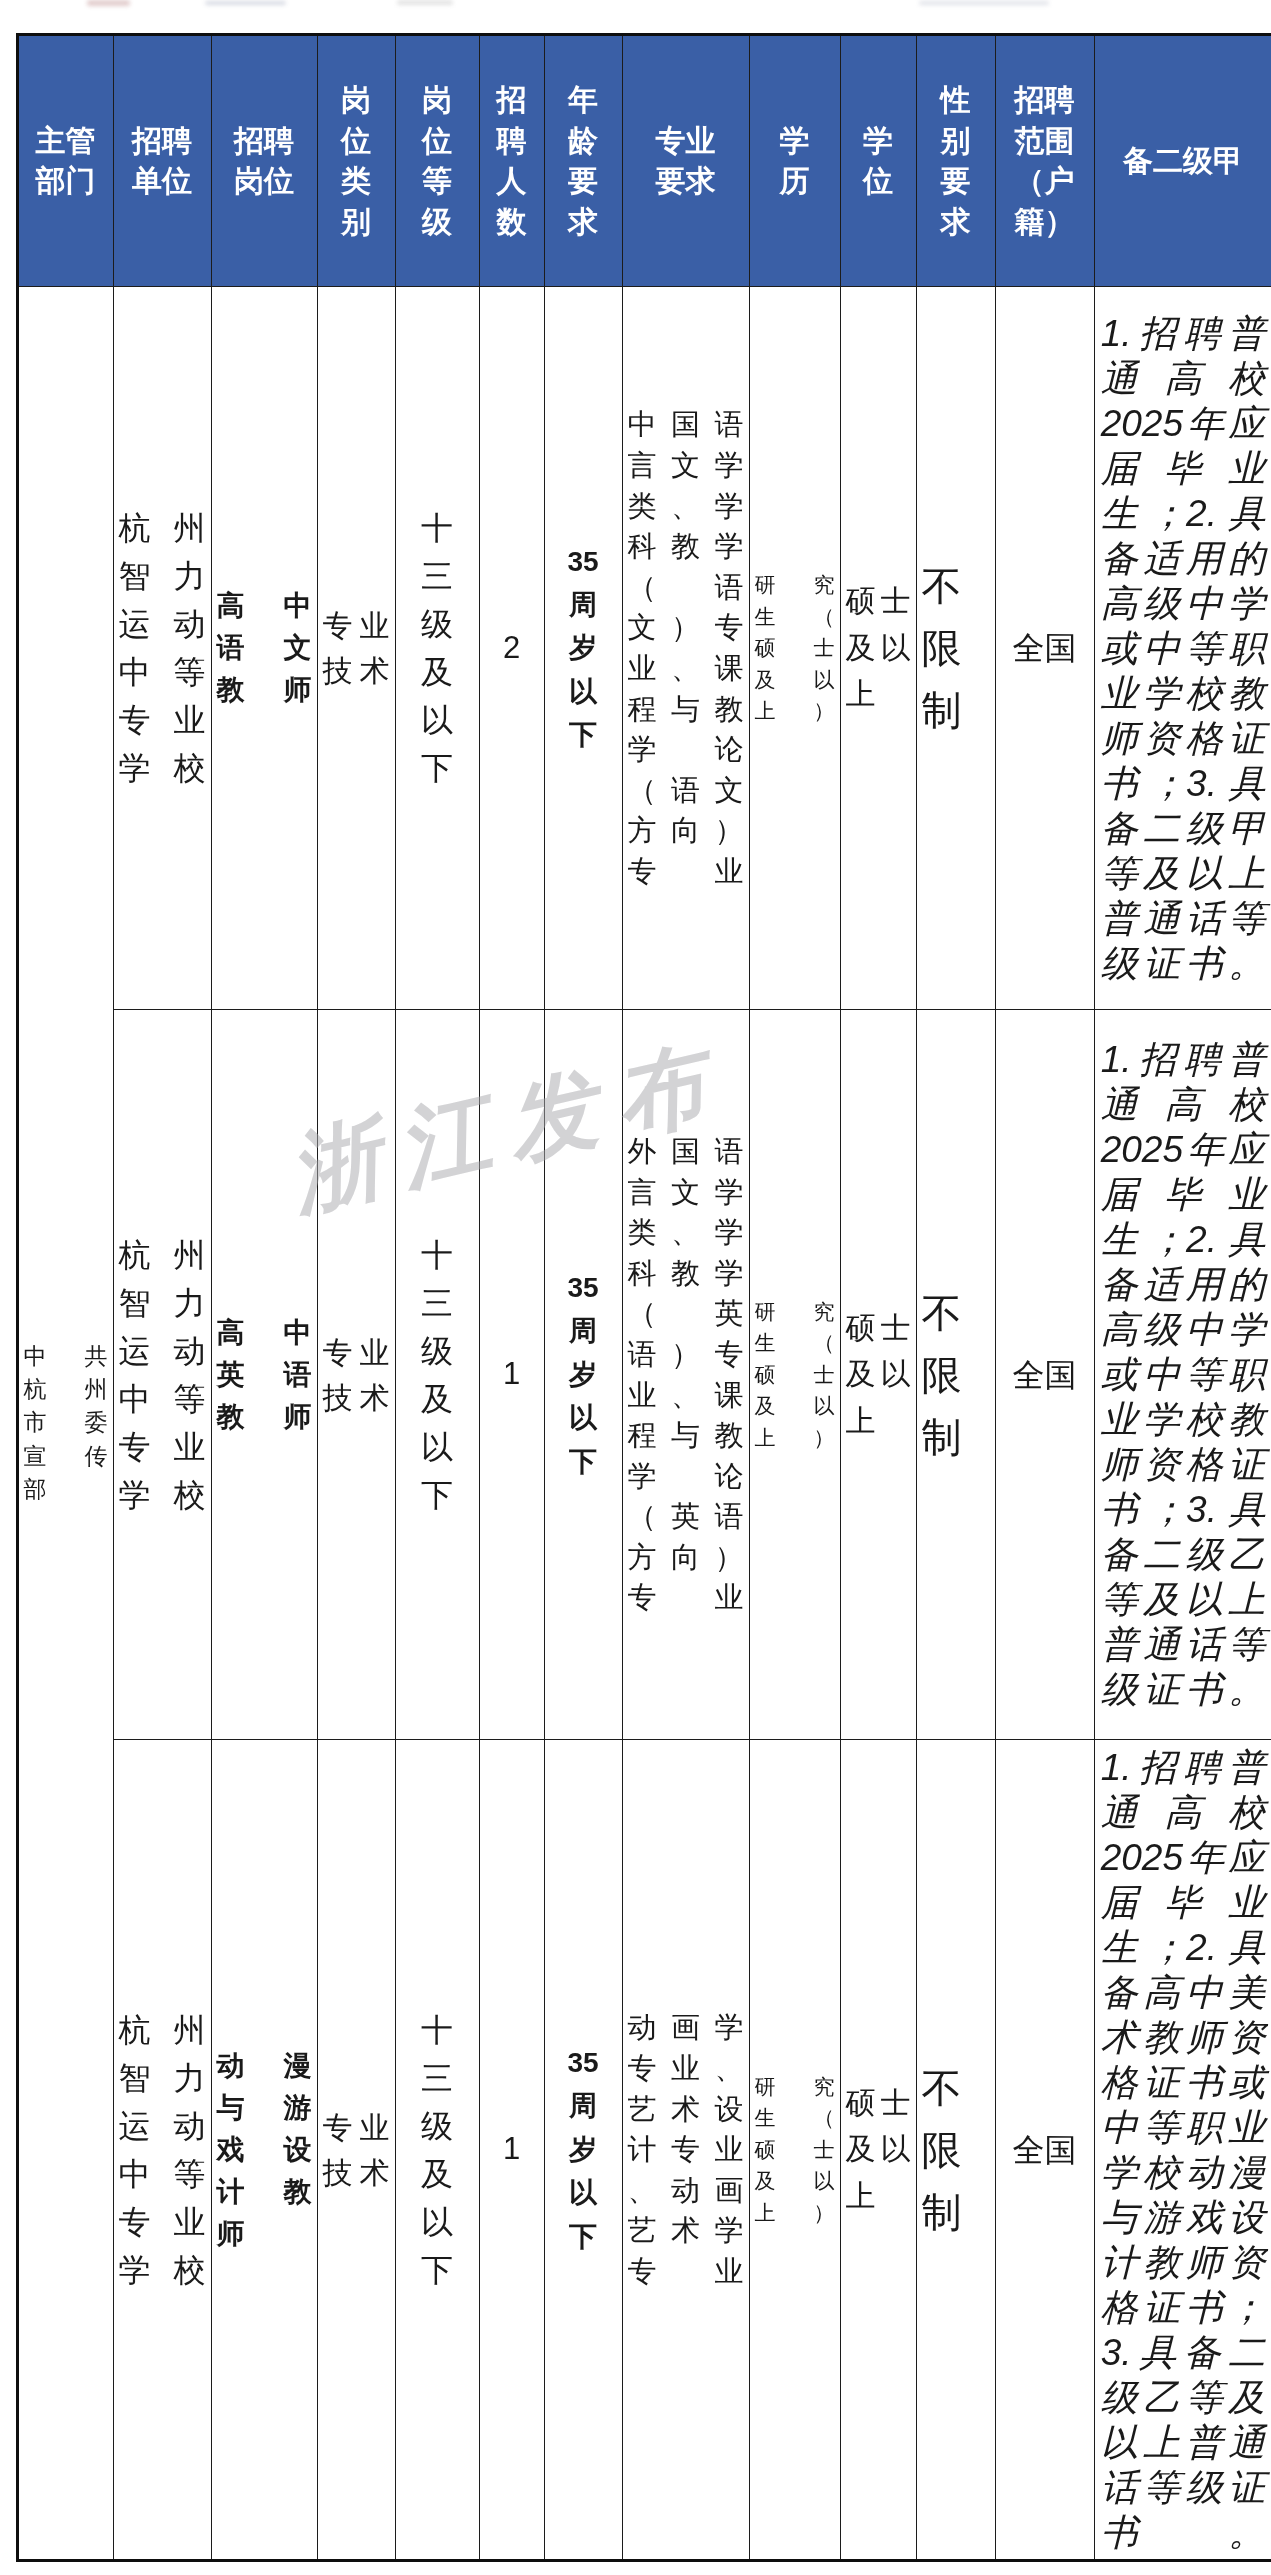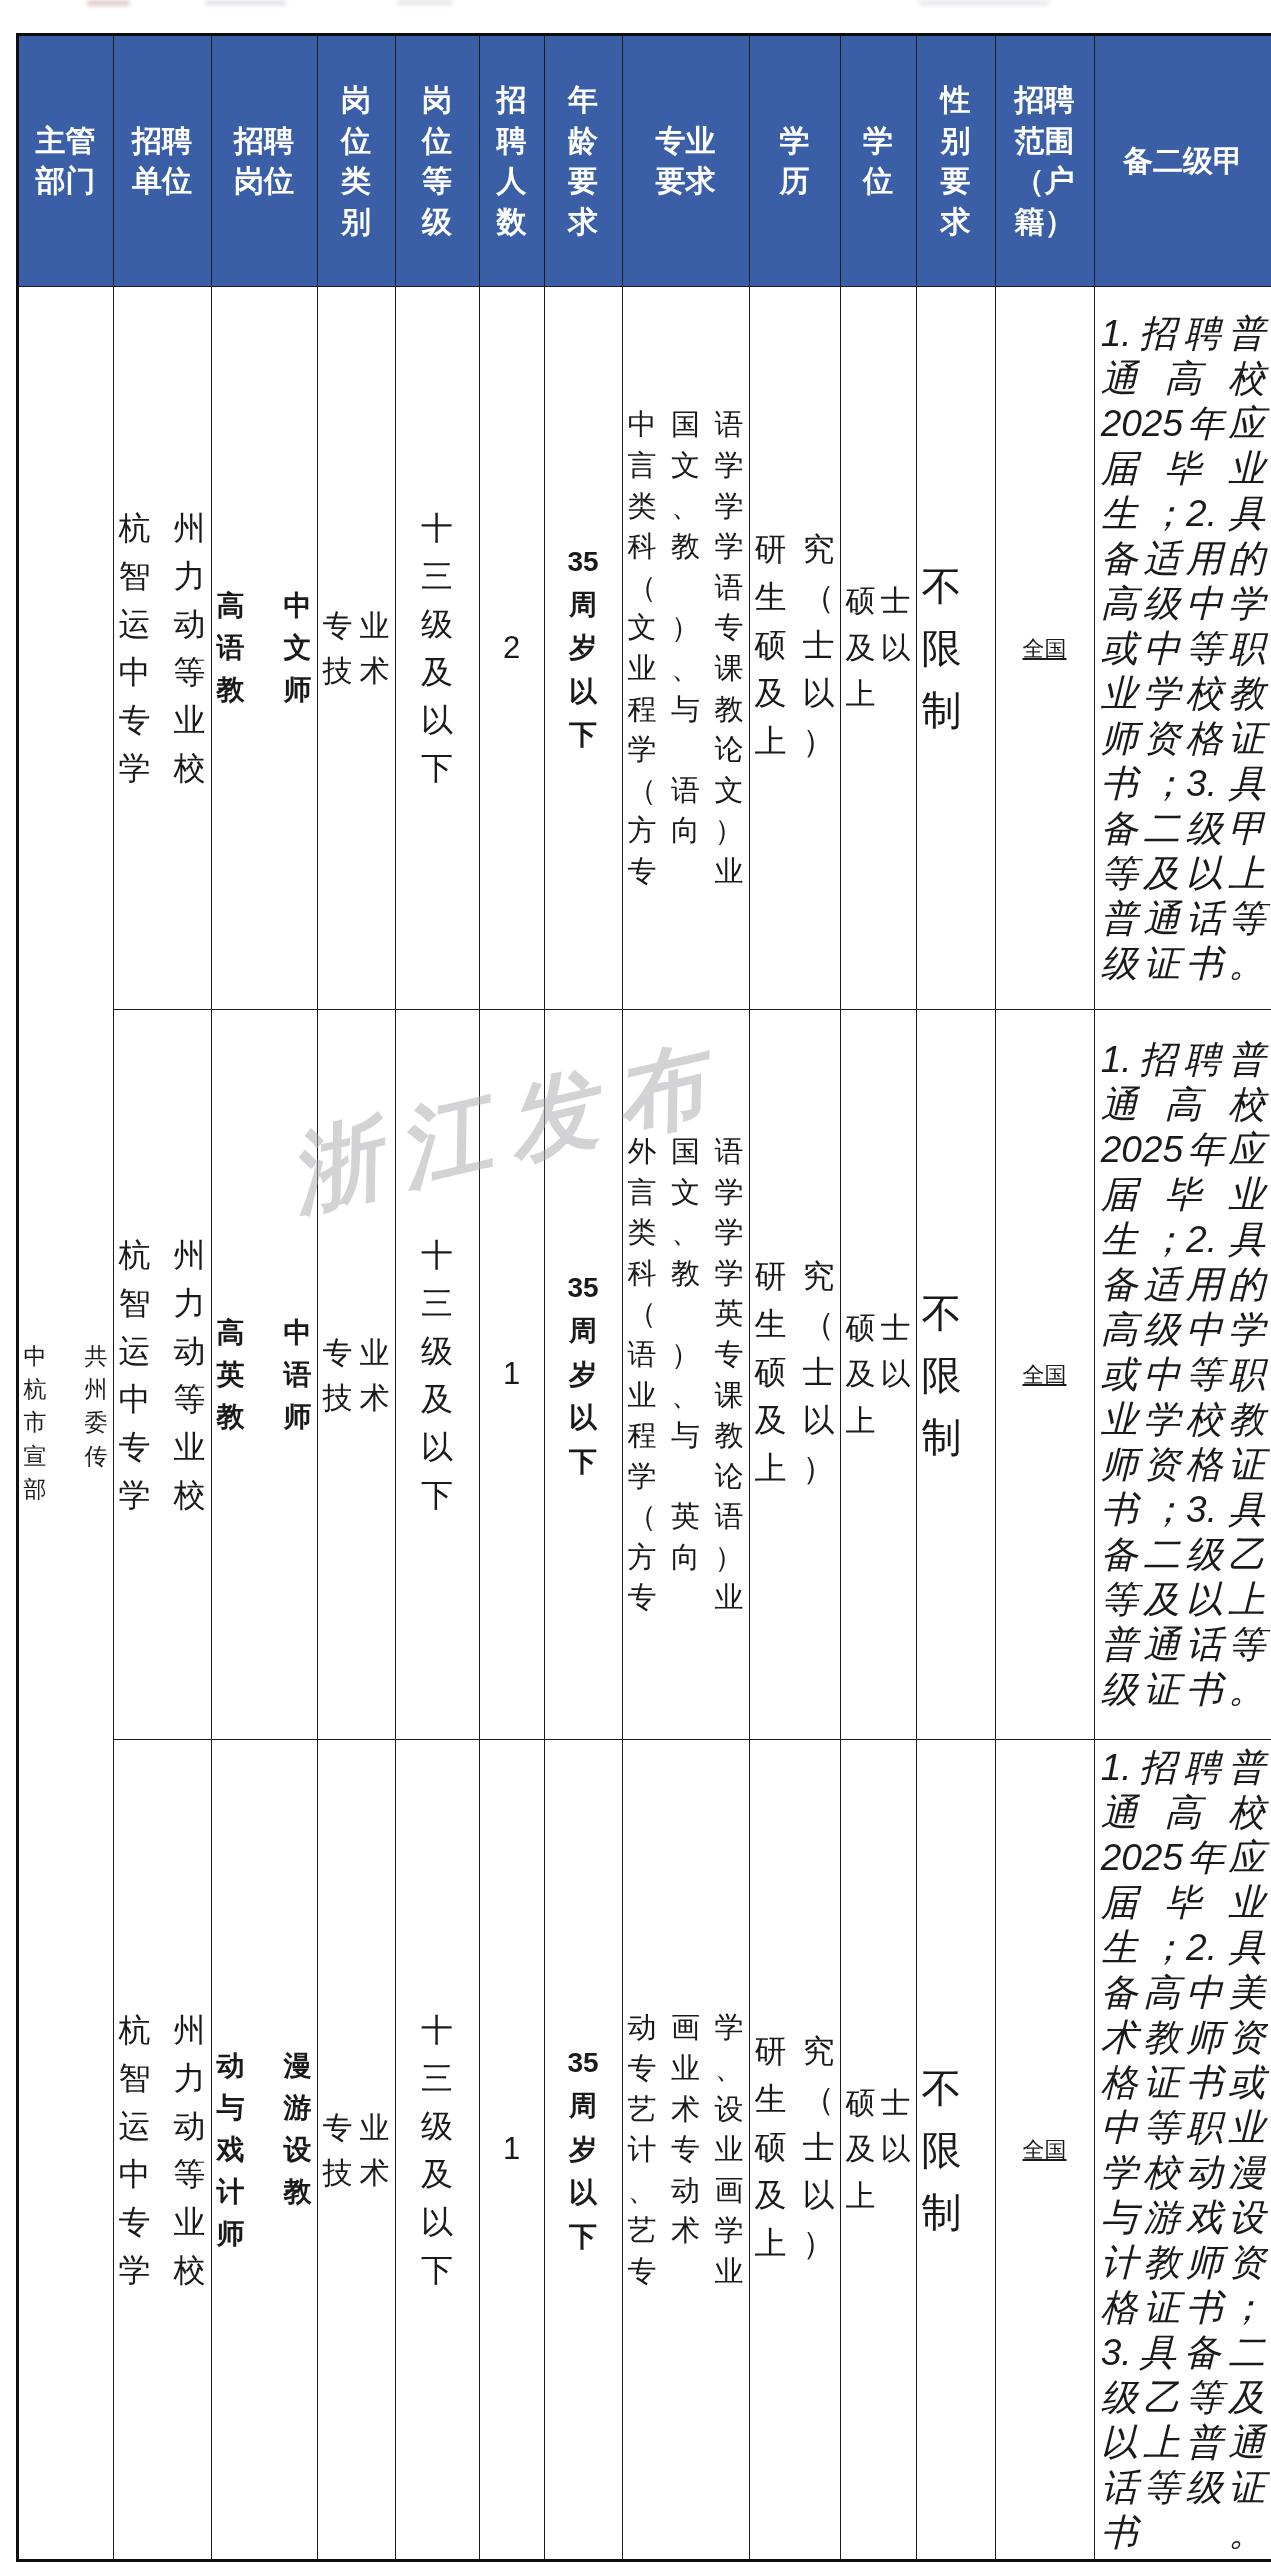--- a/index.html
+++ b/index.html
@@ -51,24 +51,24 @@
   .cen{text-align:center;text-align-last:center;}
   
   .c1  .ct{font-size:23px;line-height:1.45;}
   .c2  .ct{font-size:32px;line-height:1.5;}
   .c3  .ct{font-size:28px;line-height:1.5;font-weight:bold;}
   .c4  .ct{font-size:30px;line-height:1.5;}
   .c5  .ct{font-size:32px;line-height:1.5;}
   .c6  .ct{font-size:31px;line-height:1.5;}
   .c7  .ct{font-size:28px;line-height:1.55;font-weight:bold;}
   .c8  .ct{font-size:29px;line-height:1.4;}
-  .c9  .ct{font-size:32px;line-height:1.5;font-family:Liberation Mono, monospace;}
+  .c9  .ct{font-size:21px;line-height:1.5;}
   .c10 .ct{font-size:30px;line-height:1.55;}
   .c11 .ct{font-size:40px;line-height:1.55;}
-  .c12 .ct{font-size:22px;line-height:1.5;text-decoration:underline;}
+  .c12 .ct{font-size:32px;line-height:1.5;}
   .c13{padding:0 6.2px;}
   .c13 .ct{font-size:37px;line-height:45px;font-style:italic;}
 
   .watermark{
     position:absolute;
     left:278px; top:1118px;
     font-size:90px;
     font-weight:700;
     font-style:italic;
     letter-spacing:21px;

